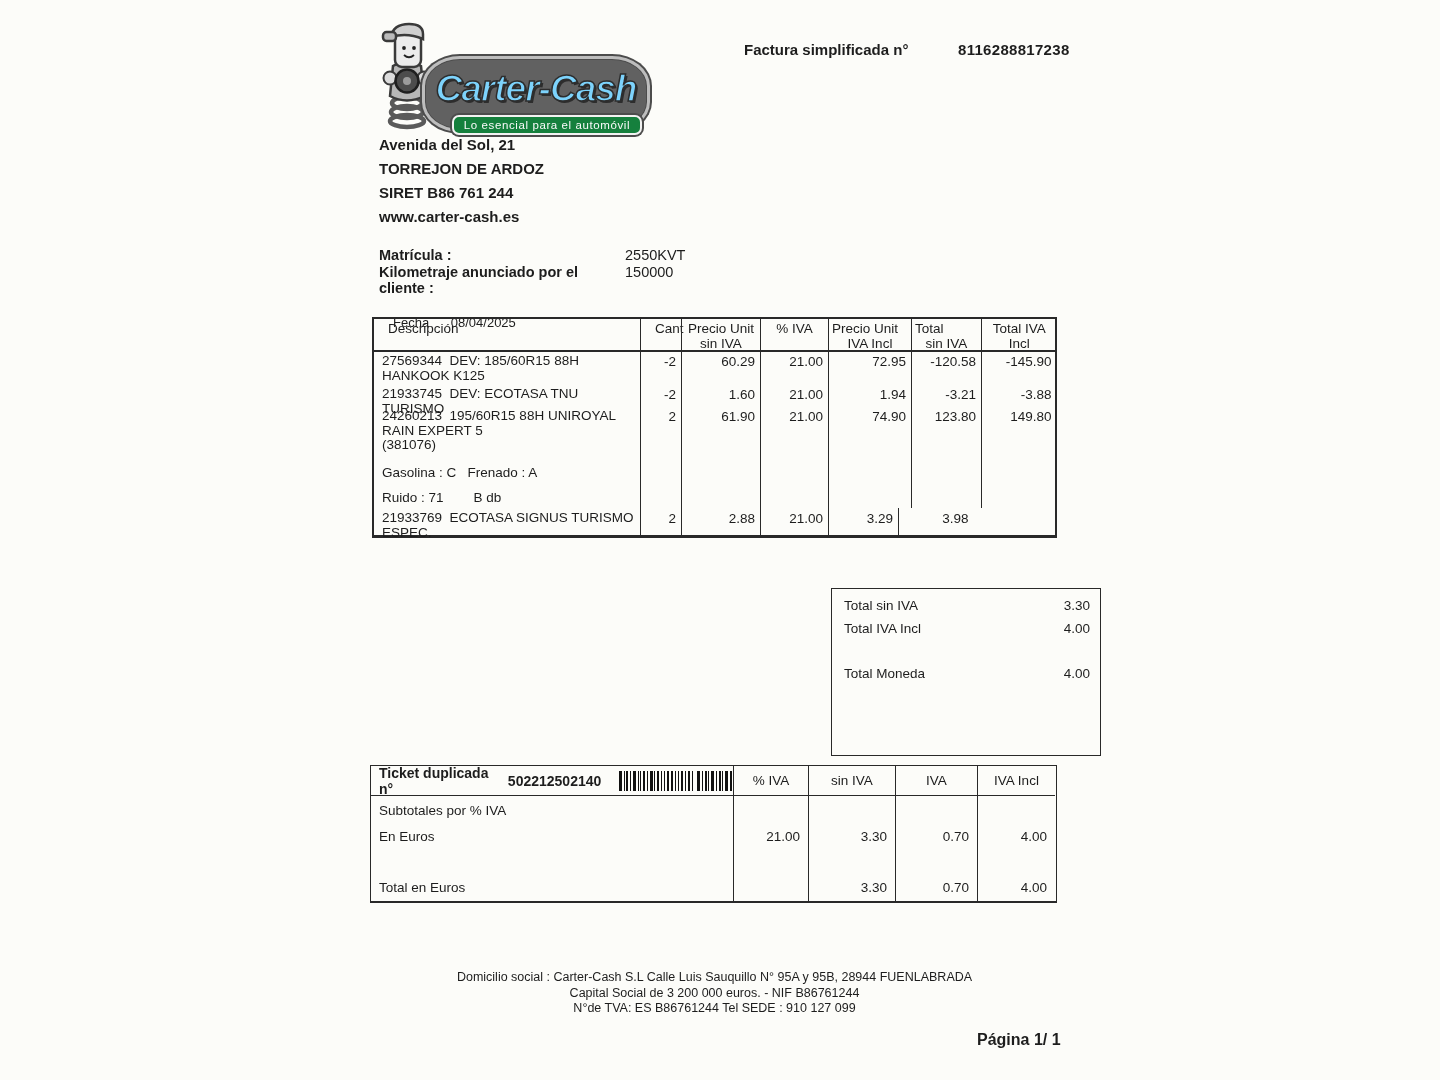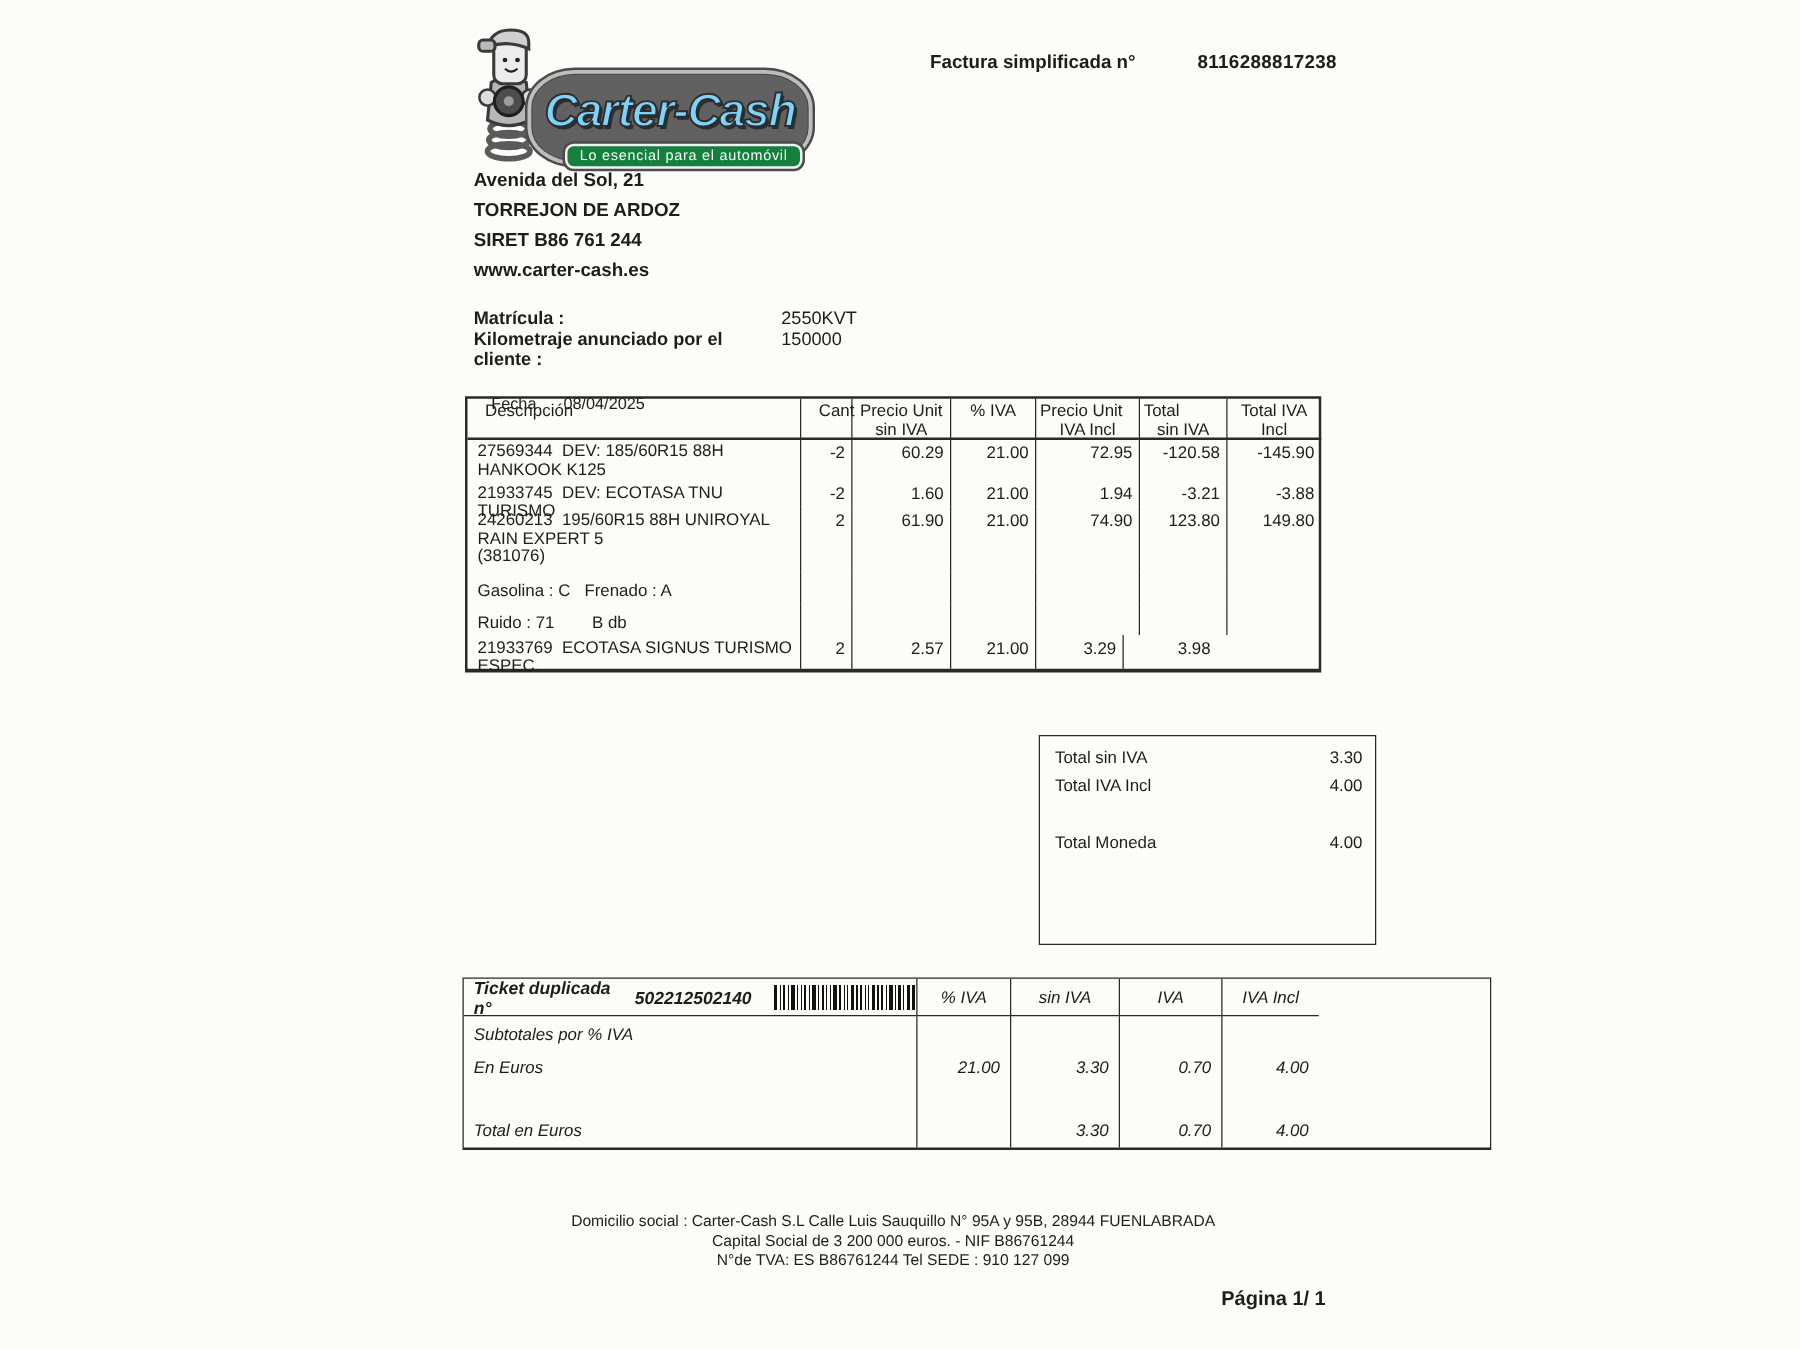--- a/index.html
+++ b/index.html
@@ -81,22 +81,22 @@
     position:absolute; left:831px; top:588px; width:270px; height:168px;
     border:1.5px solid #292929; font-size:13.5px;
   }
   .trow { position:absolute; left:0; width:100%; }
   .trow .tlabel { position:absolute; left:12px; }
   .trow .tvalue { position:absolute; right:10px; }
   .t0{top:9px;} .t1{top:32px;} .t2{top:77px;}
 
   
   .ttable {
-    position:absolute; left:370px; top:782px; width:823px;
-    border:1.5px solid #292929; border-bottom-width:2px; font-size:13.5px;font-style:italic;
+    position:absolute; left:370px; top:765px; width:687px;
+    border:1.5px solid #292929; border-bottom-width:2px; font-size:13.5px;
   }
   .ttable .trowx { display:flex; }
   .tcell { flex:none; }
   .tcell + .tcell { border-left:1.5px solid #292929; }
   .tc0{width:362px;} .tc1{width:75px;} .tc2{width:87px;} .tc3{width:82px;} .tc4{width:78px;}
   .thead .tcell { height:30px; border-bottom:1.5px solid #292929; display:flex; align-items:center; justify-content:center; }
   .thead .tc0 { justify-content:flex-start; padding-left:8px; font-weight:bold; font-size:14px; gap:10px; }
   .tbody .tcell { position:relative; height:105px; }
   .tlab { position:absolute; left:8px; }
   .tval { position:absolute; right:8px; }
@@ -233,21 +233,21 @@
         <div class="icell c1"></div>
         <div class="icell c2"></div>
         <div class="icell c3"></div>
         <div class="icell c4"></div>
         <div class="icell c5"></div>
         <div class="icell c6"></div>
       </div>
       <div class="irow r6">
         <div class="icell c0 desc"><div>21933769  ECOTASA SIGNUS TURISMO</div><div>ESPEC.</div></div>
         <div class="icell c1 num">2</div>
-        <div class="icell c2 num">2.57</div>
+        <div class="icell c2 num">2.88</div>
         <div class="icell c3 num">21.00</div>
         <div class="icell c5 num" style="border-left:1.5px solid #292929">3.29</div>
         <div class="icell c6 num">3.98</div>
       </div>
     </div>
   </div>
 
   <div class="totals">
     <div class="trow t0">
       <span class="tlabel">Total sin IVA</span>

